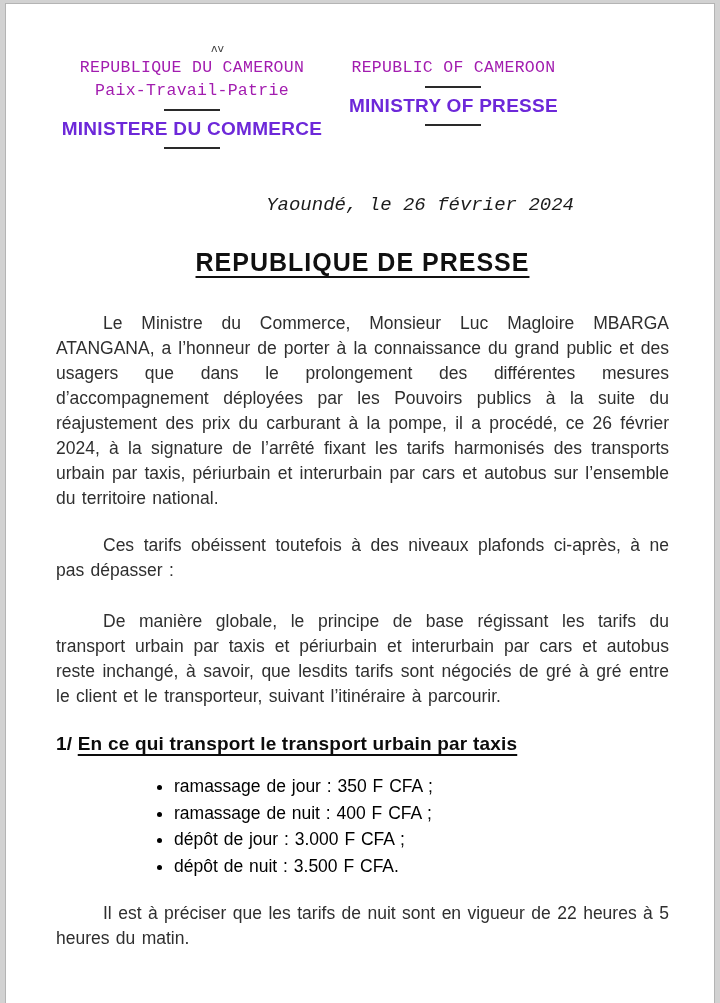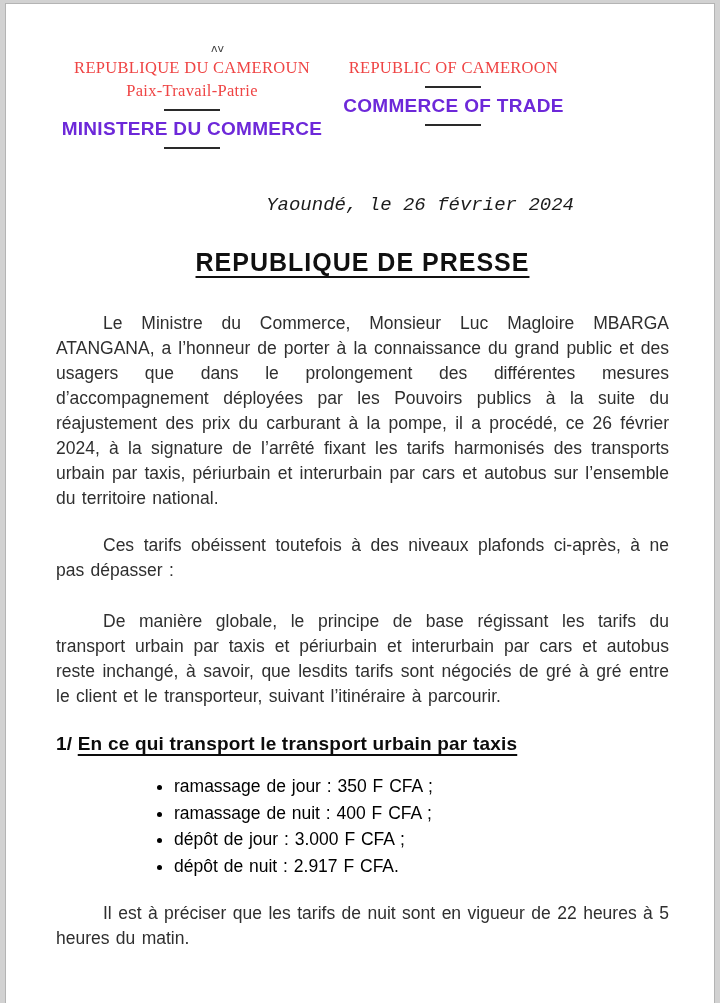--- a/index.html
+++ b/index.html
@@ -31,23 +31,23 @@
 
   
   .header-row {
     display: flex;
     margin-right: 90px;
   }
   .hdr-col { text-align: center; }
   .hdr-col.left  { width: 52%; position: relative; }
   .hdr-col.right { width: 48%; }
   .script {
-    font-family: Liberation Serif, serif;
+    font-family: Liberation Mono, monospace;
     font-size: 16.5px;
-    color: #ef4444;
+    color: #a21caf;
     letter-spacing: 0.3px;
     line-height: 23px;
   }
   .annotation {
     position: absolute;
     top: -14px;
     left: 57%;
     font-size: 11px;
     color: #444444;
     font-family: "DejaVu Sans", sans-serif;
@@ -138,21 +138,21 @@
         <span class="annotation">ʌv</span>
         <div class="script">REPUBLIQUE DU CAMEROUN</div>
         <div class="script">Paix-Travail-Patrie</div>
         <hr class="hdr-rule">
         <div class="ministry">MINISTERE DU COMMERCE</div>
         <hr class="hdr-rule">
       </div>
       <div class="hdr-col right">
         <div class="script">REPUBLIC OF CAMEROON</div>
         <hr class="hdr-rule">
-        <div class="ministry">COMMERCE OF TRADE</div>
+        <div class="ministry">MINISTRY OF PRESSE</div>
         <hr class="hdr-rule">
       </div>
     </div>
 
     <div class="dateline">Yaoundé, le 26 février 2024</div>
 
     <div class="doc-title">REPUBLIQUE DE PRESSE</div>
 
     <p class="para first">Le Ministre du Commerce, Monsieur Luc Magloire MBARGA ATANGANA, a l’honneur de porter à la connaissance du grand public et des usagers que dans le prolongement des différentes mesures d’accompagnement déployées par les Pouvoirs publics à la suite du réajustement des prix du carburant à la pompe, il a procédé, ce 26 février 2024, à la signature de l’arrêté fixant les tarifs harmonisés des transports urbain par taxis, périurbain et interurbain par cars et autobus sur l’ensemble du territoire national.</p>
 
@@ -161,19 +161,19 @@
     <p class="para">De manière globale, le principe de base régissant les tarifs du transport urbain par taxis et périurbain et interurbain par cars et autobus reste inchangé, à savoir, que lesdits tarifs sont négociés de gré à gré entre le client et le transporteur, suivant l’itinéraire à parcourir.</p>
 
     <div class="section-heading">
       <span>1/ </span><span class="underlined">En ce qui transport le transport urbain par taxis</span>
     </div>
 
     <ul class="tariff-list">
       <li>ramassage de jour : 350 F CFA ;</li>
       <li>ramassage de nuit : 400 F CFA ;</li>
       <li>dépôt de jour : 3.000 F CFA ;</li>
-      <li>dépôt de nuit : 2.917 F CFA.</li>
+      <li>dépôt de nuit : 3.500 F CFA.</li>
     </ul>
 
     <p class="para tight">Il est à préciser que les tarifs de nuit sont en vigueur de 22 heures à 5 heures du matin.</p>
 
   </div>
 </div>
 
 </body></html>

